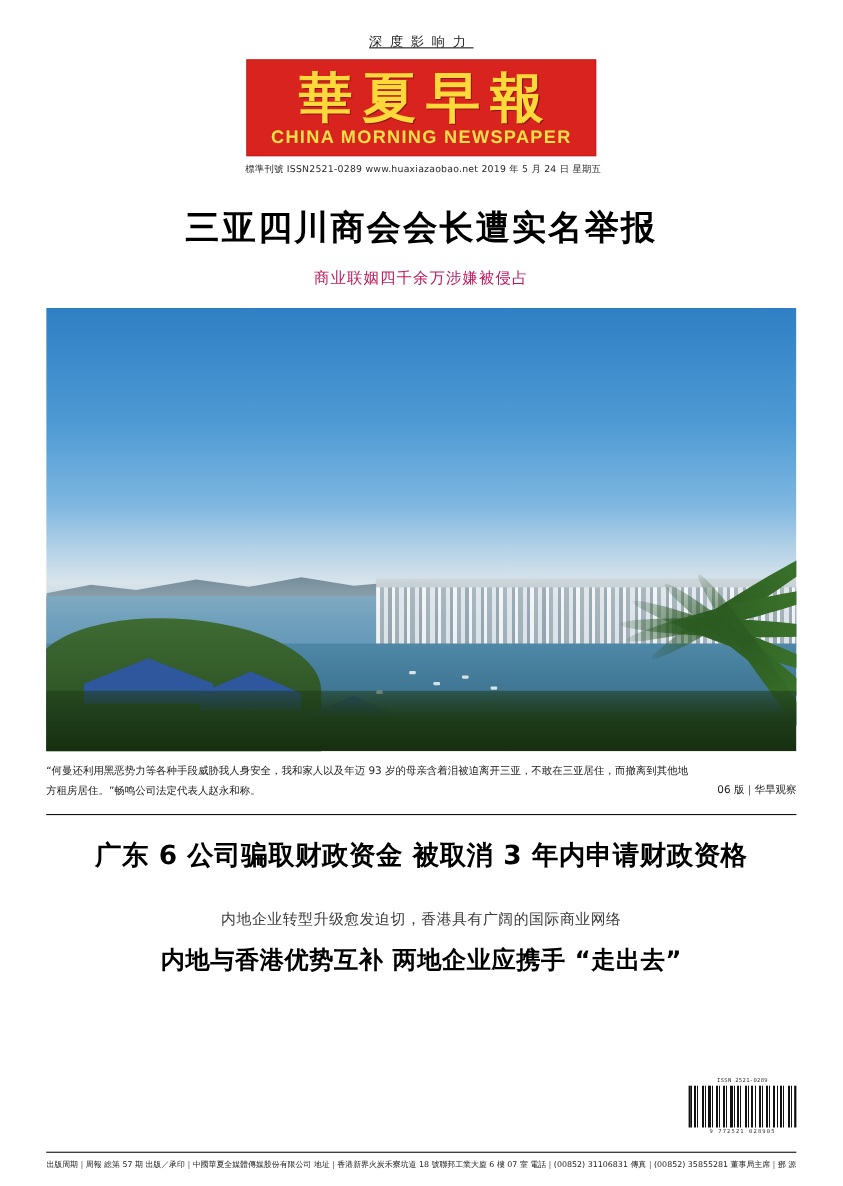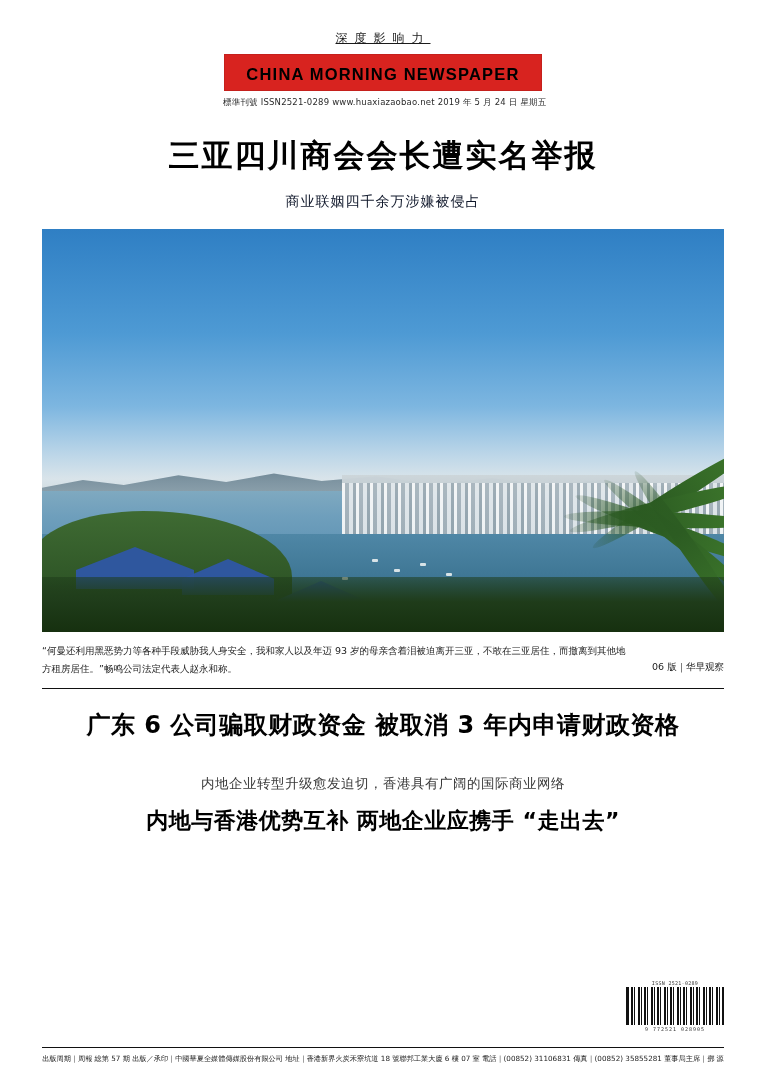--- a/index.html
+++ b/index.html
@@ -51,21 +51,21 @@
     color: #ffd83a;
     letter-spacing: 9px;
     line-height: 1.05;
     text-shadow: 1px 1px 0 #8d1210;
     font-family: "DejaVu Sans", sans-serif;
     padding-left: 9px;
   }
   .logo-en {
     font-size: 16.5px;
     font-weight: bold;
-    color: #000000;
+    color: #fde047;
     letter-spacing: 1.2px;
     margin-top: 2px;
     padding-bottom: 2px;
     font-family: "Liberation Sans", sans-serif;
   }
   .issue-line {
     margin: 6px auto 0 auto;
     width: 320px;
     font-size: 8.5px;
     color: #2a2a2a;
@@ -81,21 +81,21 @@
   }
   .lead-title {
     font-size: 31px;
     font-weight: bold;
     letter-spacing: 2px;
     color: #000;
     font-family: "DejaVu Sans", sans-serif;
   }
   .lead-sub {
     font-size: 14px;
-    color: #0f172a;
+    color: #be185d;
     margin-top: 16px;
     letter-spacing: 1px;
     font-family: "DejaVu Sans", sans-serif;
   }
 
   
   .photo-wrap {
     margin: 18px 42px 0 42px;
     height: 403px;
     position: relative;
@@ -319,20 +319,21 @@
   }
 </style>
 </head>
 <body>
 
 <div class="page">
 
   <div class="masthead">
     <div class="slogan">深度影响力</div>
     <div class="logo-block">
+      <div class="logo-cn">華夏早報</div>
       <div class="logo-en">CHINA MORNING NEWSPAPER</div>
     </div>
     <div class="issue-line">標準刊號 ISSN2521-0289 www.huaxiazaobao.net 2019 年 5 月 24 日 星期五</div>
   </div>
 
   <div class="lead">
     <div class="lead-title">三亚四川商会会长遭实名举报</div>
     <div class="lead-sub">商业联姻四千余万涉嫌被侵占</div>
   </div>
 

